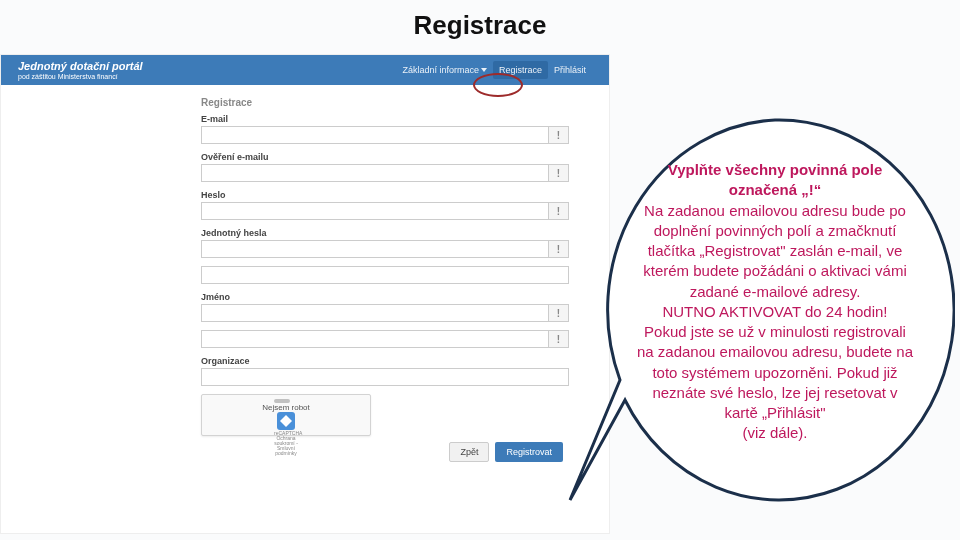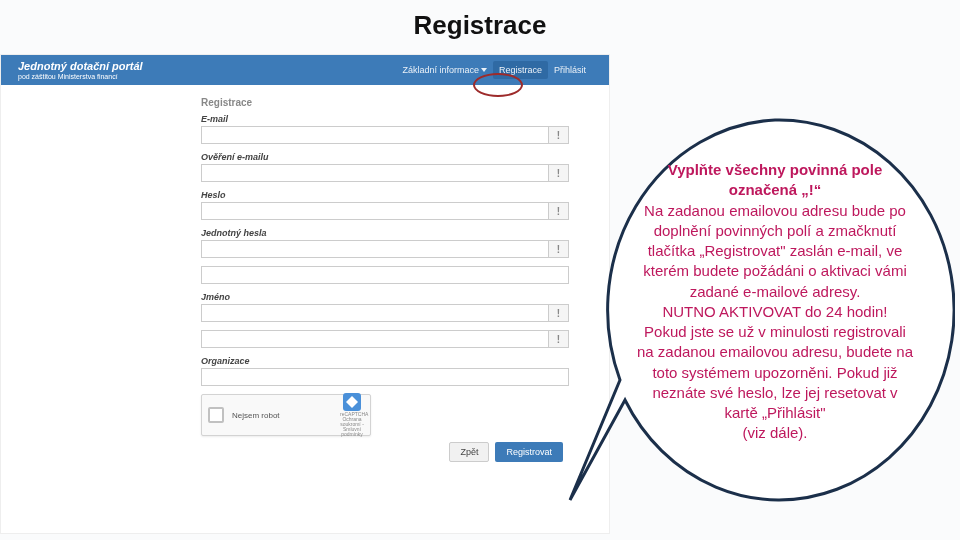--- a/index.html
+++ b/index.html
@@ -11,25 +11,25 @@
   .brand-title { font-size: 11px; font-weight: bold; font-style: italic; }
   .brand-sub { font-size: 7px; margin-top: 1px; }
   .nav { margin-left: auto; display: flex; align-items: center; }
   .nav-item { padding: 4px 6px; font-size: 9px; color: #eaf1f8; display: flex; align-items: center; gap: 2px; cursor: pointer; }
   .nav-item.active { background: #2f6aa4; border-radius: 2px; }
   .caret { width: 0; height: 0; border-left: 3px solid transparent; border-right: 3px solid transparent; border-top: 4px solid #eaf1f8; display: inline-block; }
   .highlight-oval { position: absolute; top: 18px; left: 472px; width: 50px; height: 24px; border: 2px solid #9d2b2b; border-radius: 50%; pointer-events: none; }
   .content { padding: 8px 40px 8px 200px; color: #555; }
   .panel-title { font-size: 10px; color: #888; margin: 4px 0 6px; font-weight: bold; }
   .field { margin-bottom: 8px; }
-  .field label { display: block; font-size: 9px; font-weight: bold; color: #444; margin-bottom: 2px; font-style: italic; }
+  .field label { display: block; font-size: 9px; font-weight: bold; color: #444; margin-bottom: 2px; }
   .input-row { display: flex; align-items: stretch; }
   .input-row input { flex: 1; height: 18px; border: 1px solid #ccc; padding: 2px 4px; font-size: 9px; background: #fff; }
   .help-btn { width: 20px; height: 18px; border: 1px solid #ccc; border-left: none; background: #f5f5f5; color: #888; font-size: 10px; font-weight: bold; display: flex; align-items: center; justify-content: center; cursor: pointer; }
-  .captcha { margin-top: 6px; width: 170px; height: 42px; border: 1px solid #d3d3d3; background: #f9f9f9; display: flex; align-items: center; padding: 4px 6px; border-radius: 2px; box-shadow: 0 1px 2px rgba(0,0,0,0.08); }
+  .captcha { margin-top: 6px; width: 170px; height: 42px; border: 1px solid #d3d3d3; background: #f9f9f9; display: flex; align-items: center; padding: 4px 6px; border-radius: 2px; box-shadow: 0 1px 2px rgba(0,0,0,0.08); flex-direction: column; }
   .captcha-check { width: 16px; height: 16px; border: 2px solid #c1c1c1; border-radius: 2px; background: #fff; margin-right: 8px; cursor: pointer; }
   .captcha-label { font-size: 8px; color: #555; flex: 1; }
   .captcha-logo { width: 24px; text-align: center; }
   .captcha-logo .logo-box { width: 18px; height: 18px; margin: 0 auto 1px; background: #4a90d9; border-radius: 3px; position: relative; }
   .captcha-logo .logo-box::after { content: ""; position: absolute; inset: 3px; background: #fff; clip-path: polygon(50% 0, 100% 50%, 50% 100%, 0 50%); }
   .captcha-sub { font-size: 5px; color: #888; line-height: 1; }
   .btn-row { margin-top: 6px; display: flex; gap: 6px; justify-content: flex-end; padding-right: 6px; }
   .btn { padding: 4px 10px; font-size: 9px; border-radius: 2px; cursor: pointer; border: 1px solid transparent; }
   .btn-back { background: #f1f1f1; border-color: #ccc; color: #444; }
   .btn-primary { background: #3d7bb8; color: #fff; }

